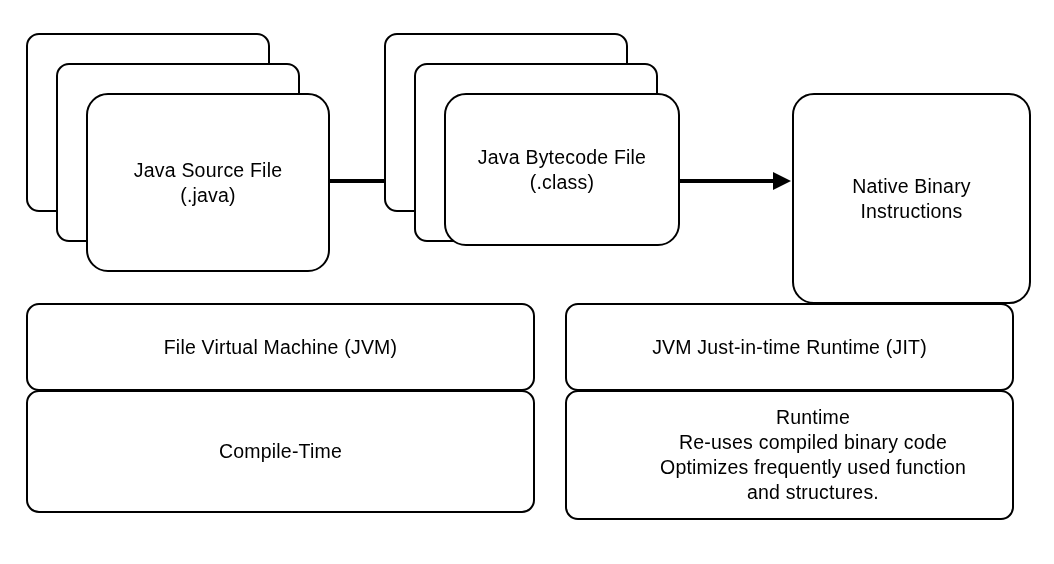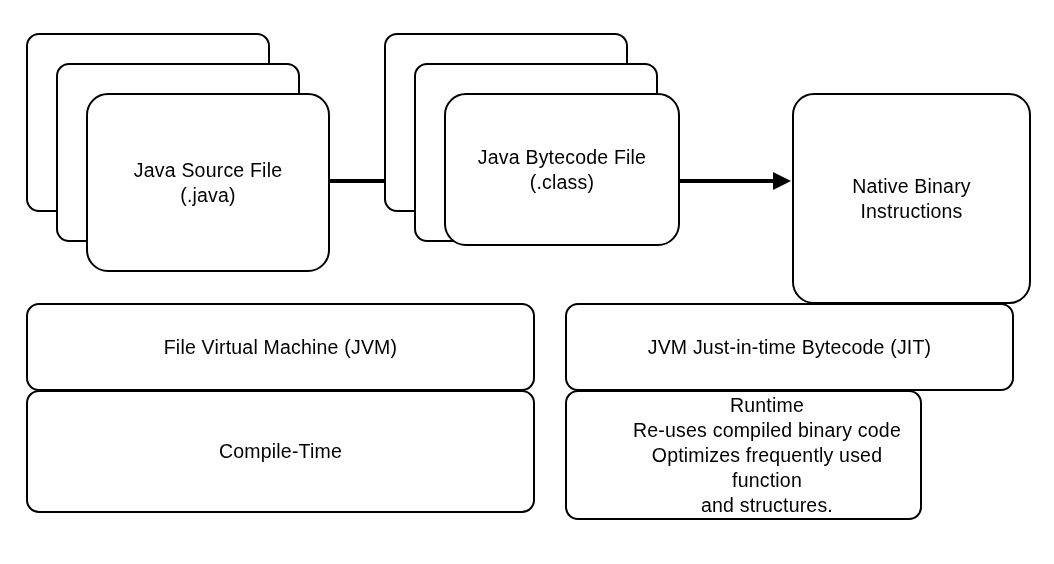--- a/index.html
+++ b/index.html
@@ -137,23 +137,23 @@
 
   <div class="panel" style="left:26px; top:303px; width:509px; height:88px;">
     <span class="panel-label">File Virtual Machine (JVM)</span>
   </div>
 
   <div class="panel" style="left:26px; top:390px; width:509px; height:123px;">
     <span class="panel-label">Compile-Time</span>
   </div>
 
   <div class="panel" style="left:565px; top:303px; width:449px; height:88px;">
-    <span class="panel-label">JVM Just-in-time Bytecode (JIT)</span>
+    <span class="panel-label">JVM Just-in-time Runtime (JIT)</span>
   </div>
 
-  <div class="panel" style="left:565px; top:390px; width:357px; height:130px;padding-left:47px;">
+  <div class="panel" style="left:565px; top:390px; width:449px; height:130px;padding-left:47px;">
     <span class="panel-label">Runtime
 Re-uses compiled binary code
 Optimizes frequently used function
 and structures.</span>
   </div>
 
 </div>
 
 </body></html>

